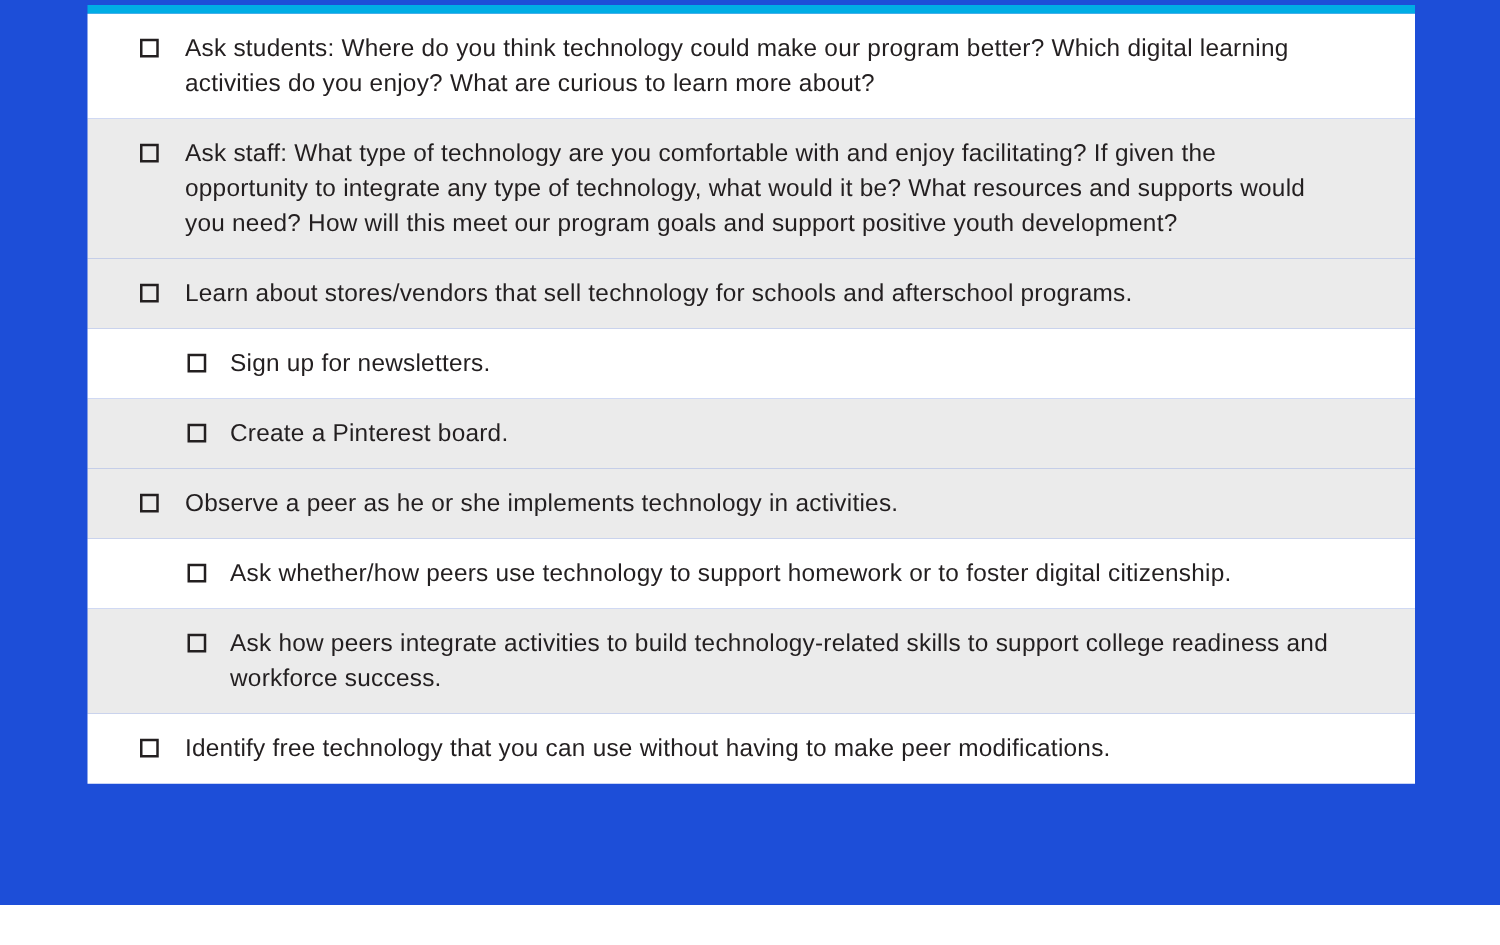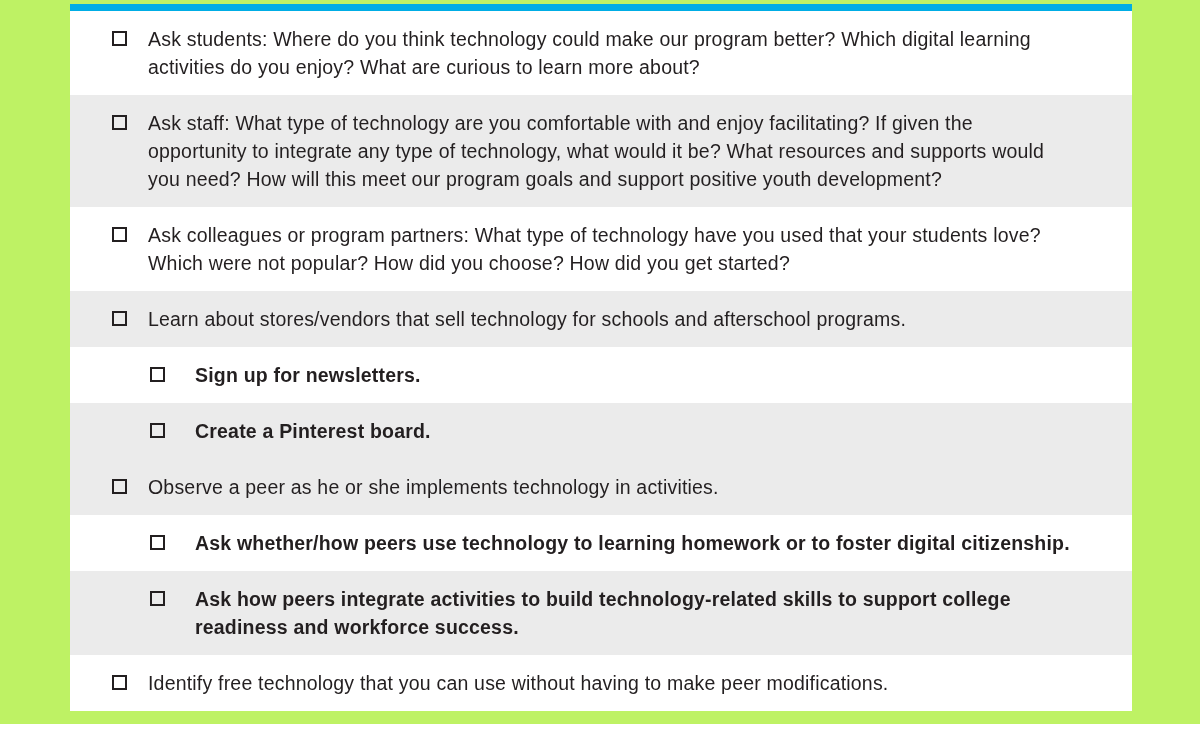--- a/index.html
+++ b/index.html
@@ -11,21 +11,21 @@
     width: 1200px;
     height: 756px;
     font-family: "Liberation Sans", "DejaVu Sans", sans-serif;
     color: #231f20;
     overflow: hidden;
   }
   .page {
     position: relative;
     width: 1200px;
     height: 724px;
-    background: #bef264;
+    background: #1d4ed8;
   }
   
   .accent-bar {
     position: absolute;
     left: 70px;
     top: 4px;
     width: 1062px;
     height: 7px;
     background: #00ade5;
   }
@@ -54,21 +54,21 @@
   .checkbox {
     flex: 0 0 auto;
     width: 15px;
     height: 15px;
     border: 2px solid #231f20;
     background: transparent;
     box-sizing: border-box;
     margin-top: 6px;
   }
   .row.level-1 .label { margin-left: 21px; }
-  .row.level-2 .label { margin-left: 30px; font-weight: bold; }
+  .row.level-2 .label { margin-left: 19px; }
 
   .label {
     font-size: 19.5px;
     line-height: 28px;
     letter-spacing: 0.01em;
     color: #231f20;
     max-width: 922px;
   }
   .row.level-2 .label { max-width: 898px; }
 </style>
@@ -81,43 +81,39 @@
 
   <div class="checklist" id="checklist-root">
       <div class="row level-1">
         <div class="checkbox"></div>
         <div class="label">Ask students: Where do you think technology could make our program better? Which digital learning activities do you enjoy? What are curious to learn more about?</div>
       </div>
       <div class="row level-1 shaded">
         <div class="checkbox"></div>
         <div class="label">Ask staff: What type of technology are you comfortable with and enjoy facilitating? If given the opportunity to integrate any type of technology, what would it be? What resources and supports would you need? How will this meet our program goals and support positive youth development?</div>
       </div>
-      <div class="row level-1">
-        <div class="checkbox"></div>
-        <div class="label">Ask colleagues or program partners: What type of technology have you used that your students love? Which were not popular? How did you choose? How did you get started?</div>
-      </div>
       <div class="row level-1 shaded">
         <div class="checkbox"></div>
         <div class="label">Learn about stores/vendors that sell technology for schools and afterschool programs.</div>
       </div>
       <div class="row level-2">
         <div class="checkbox"></div>
         <div class="label">Sign up for newsletters.</div>
       </div>
       <div class="row level-2 shaded">
         <div class="checkbox"></div>
         <div class="label">Create a Pinterest board.</div>
       </div>
       <div class="row level-1 shaded">
         <div class="checkbox"></div>
         <div class="label">Observe a peer as he or she implements technology in activities.</div>
       </div>
       <div class="row level-2">
         <div class="checkbox"></div>
-        <div class="label">Ask whether/how peers use technology to learning homework or to foster digital citizenship.</div>
+        <div class="label">Ask whether/how peers use technology to support homework or to foster digital citizenship.</div>
       </div>
       <div class="row level-2 shaded">
         <div class="checkbox"></div>
         <div class="label">Ask how peers integrate activities to build technology-related skills to support college readiness and workforce success.</div>
       </div>
       <div class="row level-1">
         <div class="checkbox"></div>
         <div class="label">Identify free technology that you can use without having to make peer modifications.</div>
       </div>
     </div>

